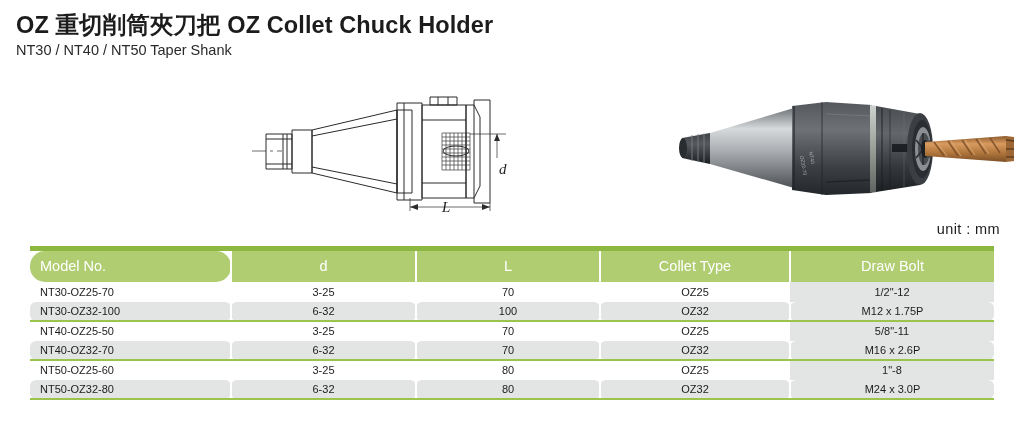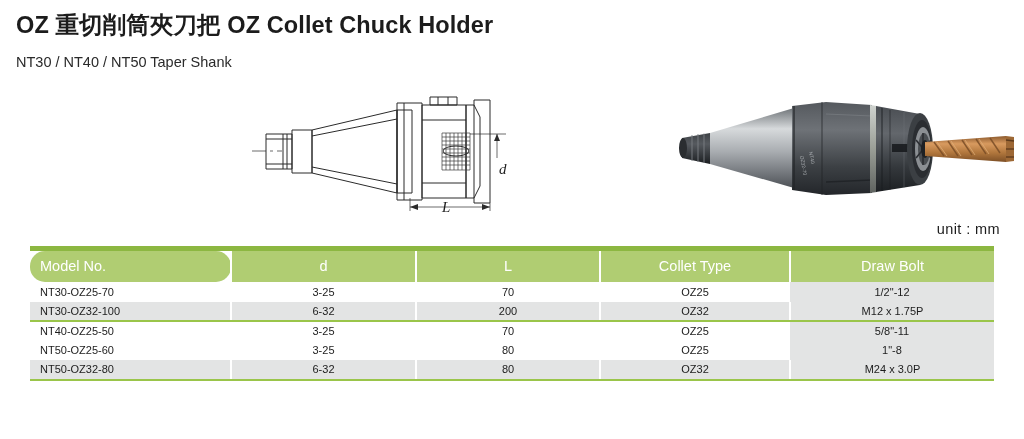--- a/index.html
+++ b/index.html
@@ -12,21 +12,21 @@
   .page { position: relative; width: 1024px; height: 439px; }
 
   
   .title-block { position: absolute; left: 16px; top: 10px; }
   .title {
     font-size: 23.5px; font-weight: 700; color: #1c1c1c;
     letter-spacing: .1px; white-space: nowrap; line-height: 30px;
   }
   .subtitle {
     font-size: 14.5px; font-weight: 400; color: #2a2a2a;
-    margin-top: 13px; line-height: 19px; white-space: nowrap;
+    margin-top: 1px; line-height: 19px; white-space: nowrap;
   }
 
   
   .line-drawing { position: absolute; left: 252px; top: 86px; }
   .product-photo { position: absolute; left: 676px; top: 92px; }
 
   
   .unit-label {
     position: absolute; right: 24px; top: 221px;
     font-size: 14.5px; color: #1c1c1c; letter-spacing: .4px;
@@ -56,21 +56,21 @@
   .spec-table tbody td {
     font-size: 11px; color: #1c1c1c; font-weight: 400;
     height: 19.5px; padding: 0; text-align: center;
     vertical-align: middle; background: #ffffff;
   }
   .spec-table tbody td.c-model { text-align: left; padding-left: 10px; }
   .spec-table tbody tr.alt td { background: #e3e4e4; }
   .spec-table tbody tr.alt td { border-right: 2px solid #ffffff; }
   .spec-table tbody tr.alt td:last-child { border-right: none; }
   .spec-table tbody td.c-bolt { background: #e3e4e4; }
-  .spec-table tbody tr.group-end td { border-bottom: 2px solid #9ac54a; }
+  .spec-table tbody tr.group-end td { border-bottom: 2px solid #9ac54a; border-radius: 6px; }
 
   
   col.w-model { width: 201px; }
   col.w-d     { width: 185px; }
   col.w-l     { width: 184px; }
   col.w-ct    { width: 190px; }
   col.w-db    { width: 204px; }
 </style>
 </head>
 <body>
@@ -278,31 +278,38 @@
       <tr>
         <td class="c-model">NT30-OZ25-70</td>
         <td>3-25</td>
         <td>70</td>
         <td>OZ25</td>
         <td class="c-bolt">1/2"-12</td>
       </tr>
       <tr class="alt group-end">
         <td class="c-model">NT30-OZ32-100</td>
         <td>6-32</td>
-        <td>200</td>
+        <td>100</td>
         <td>OZ32</td>
         <td class="c-bolt">M12 x 1.75P</td>
       </tr>
       <tr>
         <td class="c-model">NT40-OZ25-50</td>
         <td>3-25</td>
         <td>70</td>
         <td>OZ25</td>
         <td class="c-bolt">5/8"-11</td>
       </tr>
+      <tr class="alt group-end">
+        <td class="c-model">NT40-OZ32-70</td>
+        <td>6-32</td>
+        <td>70</td>
+        <td>OZ32</td>
+        <td class="c-bolt">M16 x 2.6P</td>
+      </tr>
       <tr>
         <td class="c-model">NT50-OZ25-60</td>
         <td>3-25</td>
         <td>80</td>
         <td>OZ25</td>
         <td class="c-bolt">1"-8</td>
       </tr>
       <tr class="alt group-end">
         <td class="c-model">NT50-OZ32-80</td>
         <td>6-32</td>

